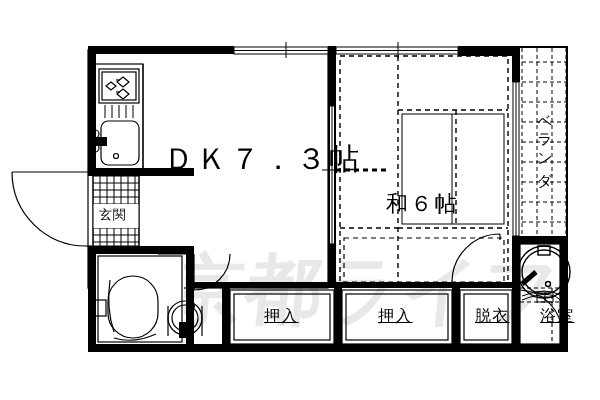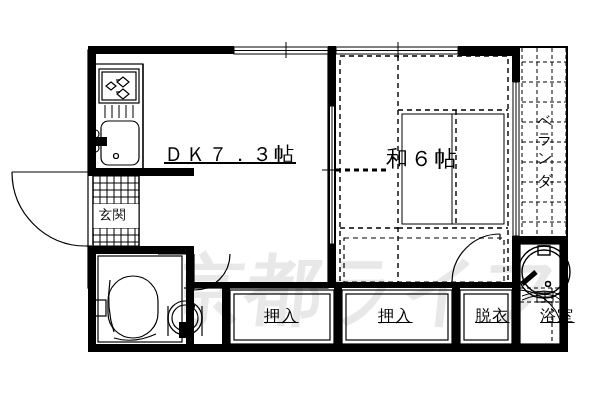--- a/index.html
+++ b/index.html
@@ -26,27 +26,27 @@
   }
   .rm-label {
     position: absolute;
     font-family: "DejaVu Sans", "Liberation Sans", sans-serif;
     color: #000000;
     white-space: nowrap;
     line-height: 1;
     letter-spacing: 0.06em;
   }
   .lbl-dk {
-    font-size: 20px;
+    font-size: 30px;
     letter-spacing: 0.10em;
-    text-decoration: underline;
   }
   .lbl-washitsu {
     font-size: 22px;
     letter-spacing: 0.10em;
+    margin-top: 45px;
   }
   .lbl-small {
     font-size: 16px;
     letter-spacing: 0.08em;
     text-decoration: underline;
   }
   .lbl-tiny {
     font-size: 13px;
     letter-spacing: 0.05em;
     text-align: right;

